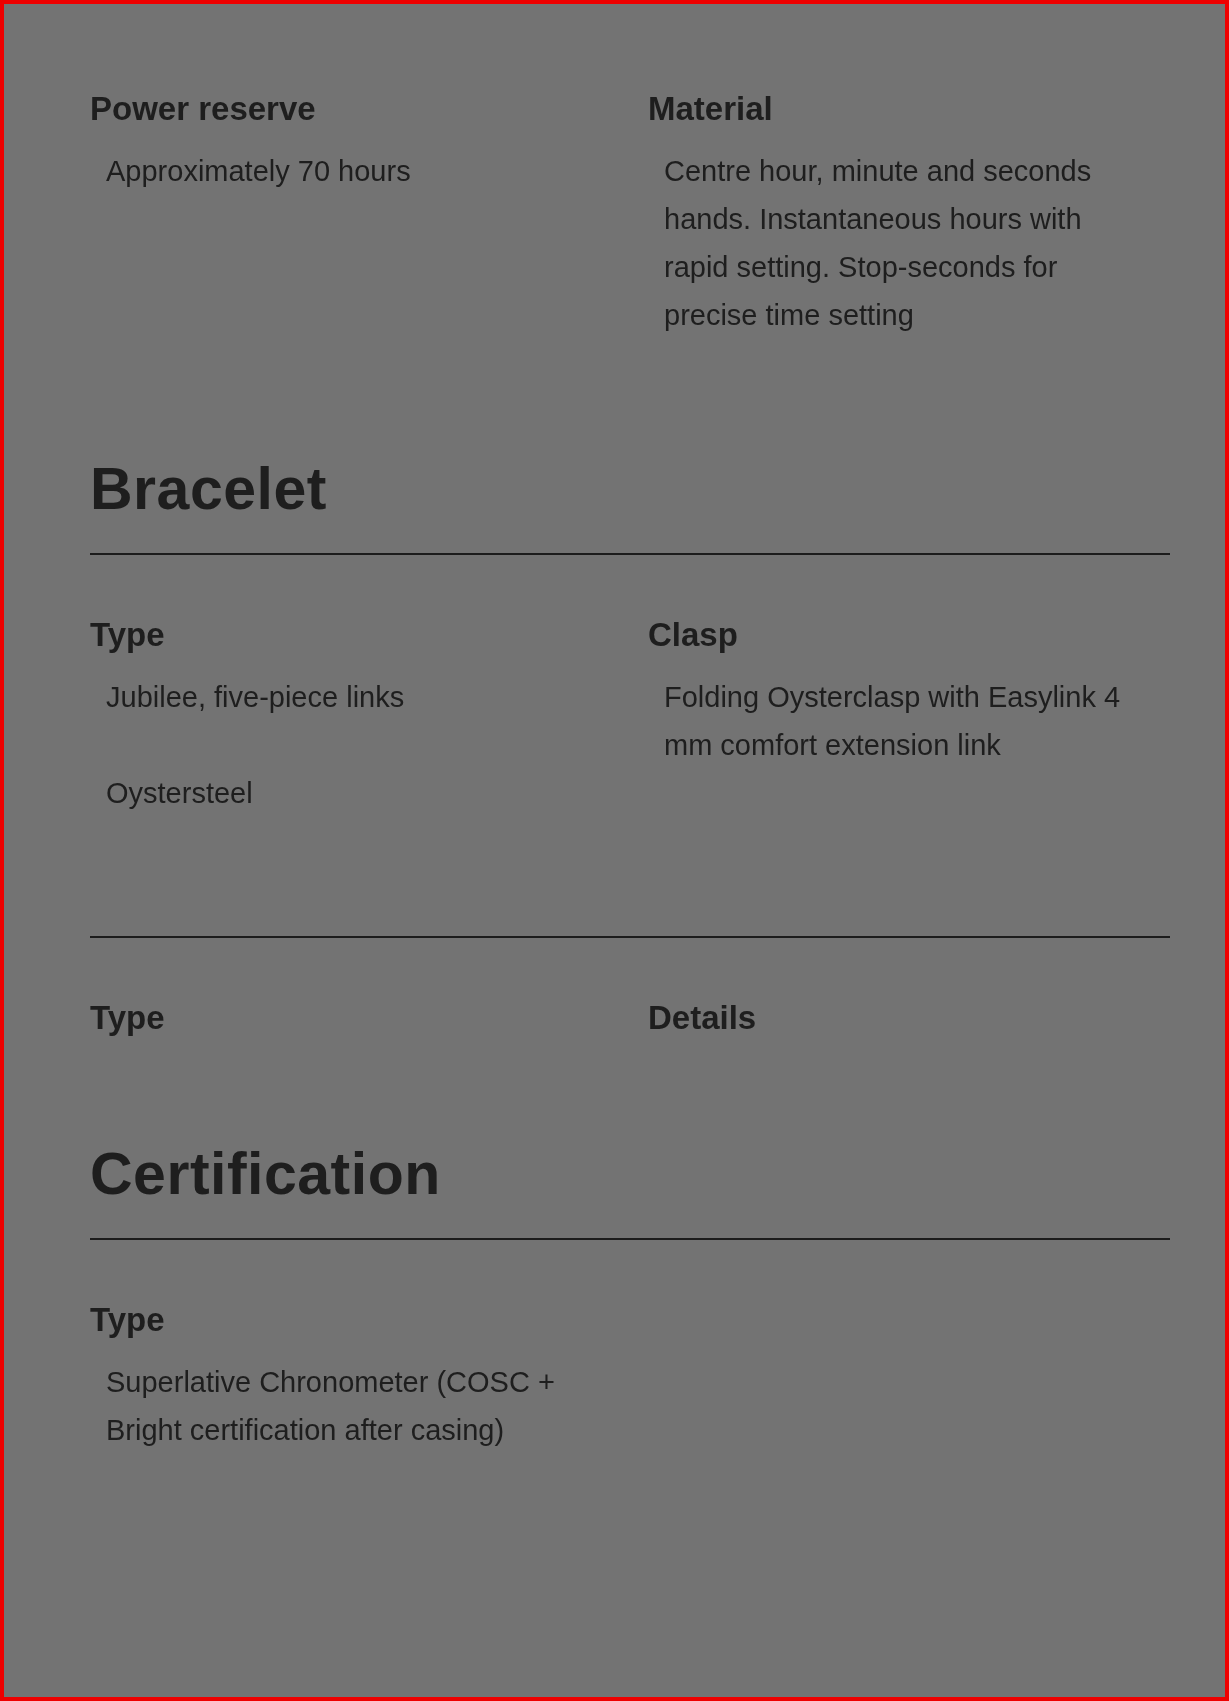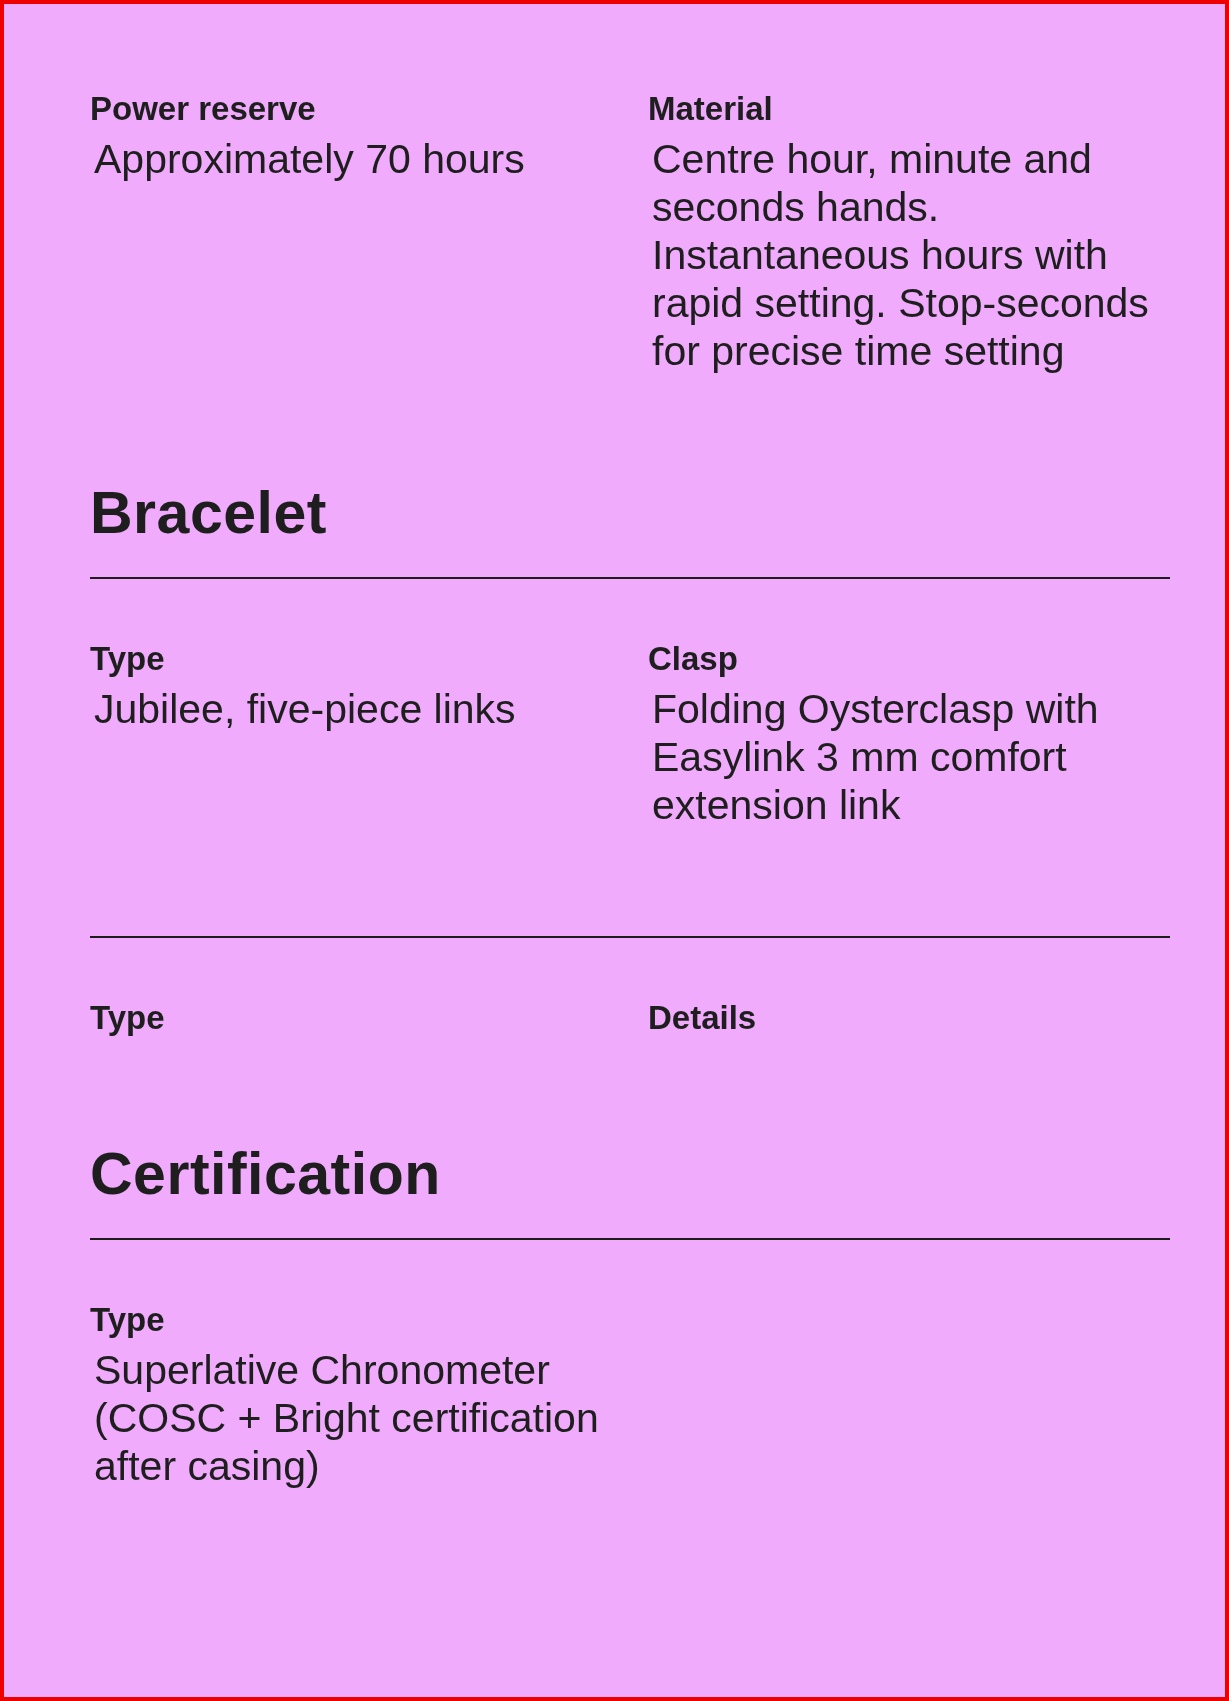--- a/index.html
+++ b/index.html
@@ -2,21 +2,21 @@
 <html style="--border-color: #ee0000; --text-color: #1e1e1e; --divider-color: #1c1c1c;"><head>
 <meta charset="utf-8">
 <style>
   * { box-sizing: border-box; }
   html, body { margin: 0; padding: 0; background: #ffffff; }
 
   .page {
     position: relative;
     width: 1229px;
     height: 1701px;
-    background: #f0abfc;
+    background: #737373;
     border: 4px solid var(--border-color, #ee0000);
     overflow: hidden;
     font-family: "Liberation Sans", "DejaVu Sans", sans-serif;
     color: var(--text-color, #1e1e1e);
   }
 
   .content {
     padding: 83px 55px 0 86px;
   }
 
@@ -48,22 +48,22 @@
   .spec-item + .spec-item { margin-top: 48px; }
 
   .spec-label {
     margin: 0;
     font-size: 33px;
     line-height: 44px;
     font-weight: 700;
   }
 
   .spec-value {
-    margin: 4px;
-    font-size: 41px;
+    margin: 16px;
+    font-size: 29px;
     line-height: 48px;
     font-weight: 400;
   }
 </style>
 </head>
 <body>
 
 <div class="page">
   <div class="content">
 
@@ -87,26 +87,27 @@
     <section class="section">
       <h2 class="section-heading">Bracelet</h2>
       <hr class="section-divider">
       <div class="spec-grid">
         <div class="spec-col">
           <div class="spec-item">
             <h3 class="spec-label">Type</h3>
             <p class="spec-value">Jubilee, five-piece links</p>
           </div>
           <div class="spec-item">
+            <p class="spec-value">Oystersteel</p>
           </div>
         </div>
         <div class="spec-col">
           <div class="spec-item">
             <h3 class="spec-label">Clasp</h3>
-            <p class="spec-value">Folding Oysterclasp with Easylink 3 mm comfort extension link</p>
+            <p class="spec-value">Folding Oysterclasp with Easylink 4 mm comfort extension link</p>
           </div>
         </div>
       </div>
     </section>
 
     <section class="section">
       <hr class="section-divider">
       <div class="spec-grid">
         <div class="spec-col">
           <div class="spec-item">

